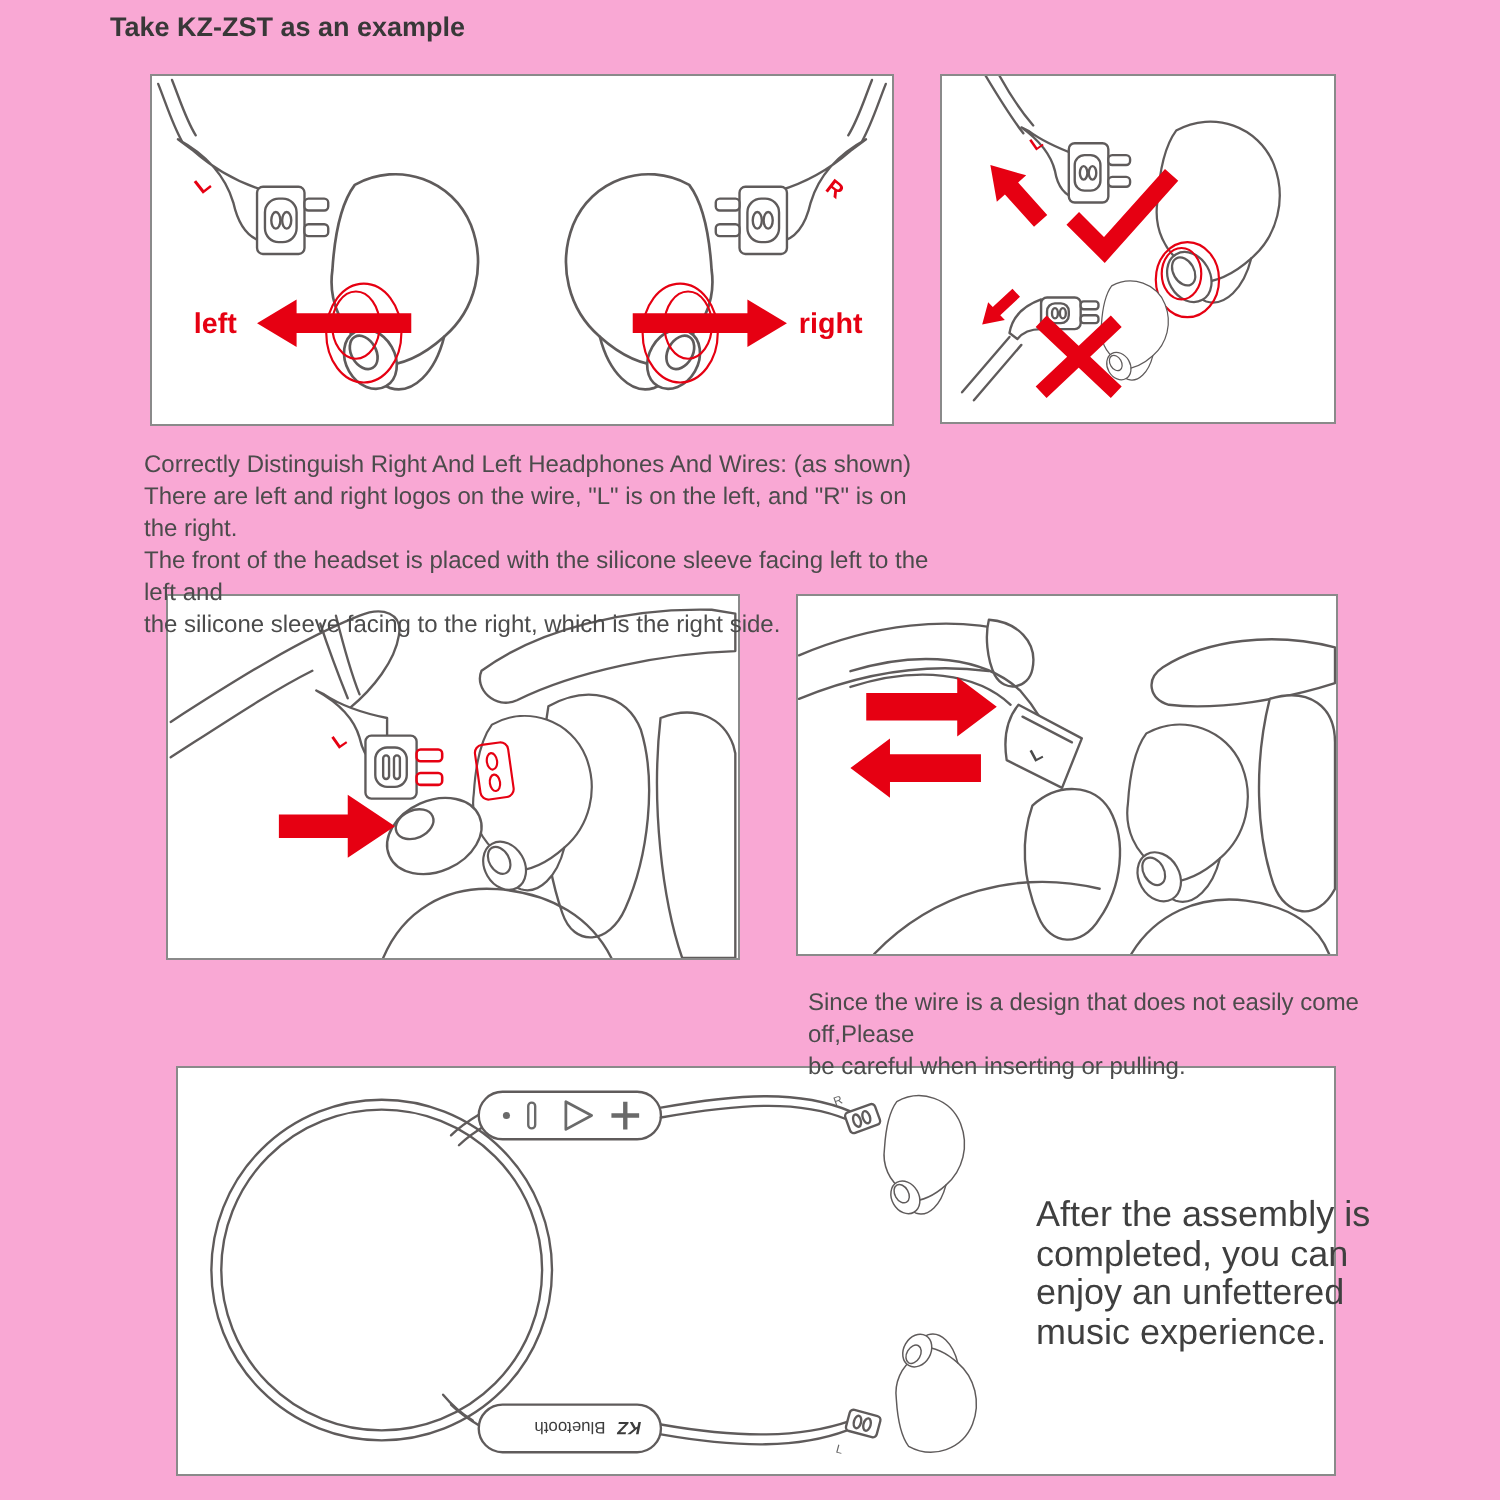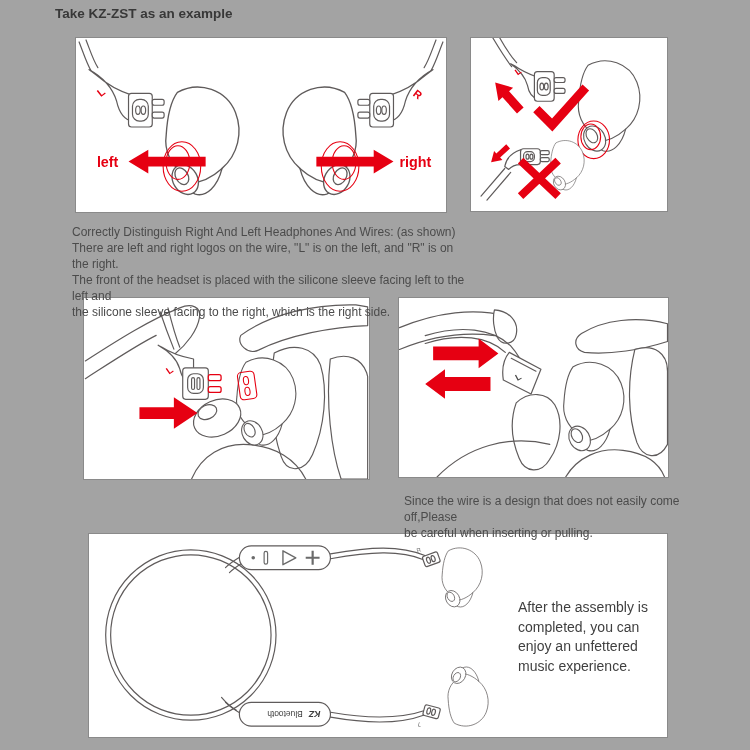--- a/index.html
+++ b/index.html
@@ -2,37 +2,37 @@
 <html style="--accent-red: #e60012; --line: #5f5b5b; --text: #4b4b4b; --border: #8a8a8a;"><head>
 <meta charset="utf-8">
 <style>
   :root{
     --accent-red:#e60012;
     --line:#5f5b5b;
     --text:#4b4b4b;
     --border:#8a8a8a;
   }
   html,body{margin:0;padding:0;background:#fff;}
-  .page{position:relative;width:750px;height:750px;background:#a3a3a3;overflow:hidden;
+  .page{position:relative;width:750px;height:750px;background:#f9a8d4;overflow:hidden;
         font-family:"Liberation Sans",sans-serif;}
   .title{position:absolute;left:55px;top:6px;margin:0;font-size:13.5px;font-weight:700;
          color:#383838;line-height:15px;}
   .panel{position:absolute;border:1px solid var(--border);background:#fff;box-sizing:border-box;}
   #p1{left:75px;top:37px;width:372px;height:176px;}
   #p2{left:470px;top:37px;width:198px;height:175px;}
   #p3{left:83px;top:297px;width:287px;height:183px;}
   #p4{left:398px;top:297px;width:271px;height:181px;}
   #p5{left:88px;top:533px;width:580px;height:205px;}
   .caption{position:absolute;margin:6px;font-size:12px;line-height:16px;color:var(--text);
            white-space:pre-line;}
   #c1{left:66px;top:218px;width:400px;}
   #c2{left:474px;top:219px;width:240px;}
   #c3{left:64px;top:487px;width:330px;}
   #c4{left:398px;top:487px;width:310px;}
-  .caption-big{position:absolute;left:429px;top:64px;width:185px;margin:0;font-size:14px;
+  .caption-big{position:absolute;left:429px;top:64px;width:185px;margin:0;font-size:18px;
            line-height:19.5px;color:#3f3f3f;white-space:pre-line;}
   svg.fig{display:block;width:100%;height:100%;}
   .defs-svg{position:absolute;width:0;height:0;}
   .ln{fill:none;stroke:var(--line);stroke-width:1.2;stroke-linecap:round;stroke-linejoin:round;}
   .fw{fill:#fff;stroke:var(--line);stroke-width:1.2;stroke-linejoin:round;}
   .rs{fill:none;stroke:var(--accent-red);stroke-width:1.1;}
   .rw{fill:#fff;stroke:var(--accent-red);stroke-width:1.3;}
   .rf{fill:var(--accent-red);stroke:none;}
   text{font-family:"Liberation Sans",sans-serif;}
   .rtxt{fill:var(--accent-red);font-weight:700;}

